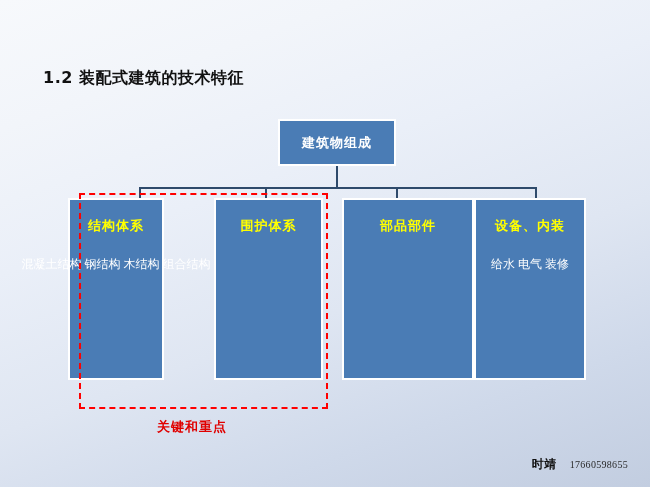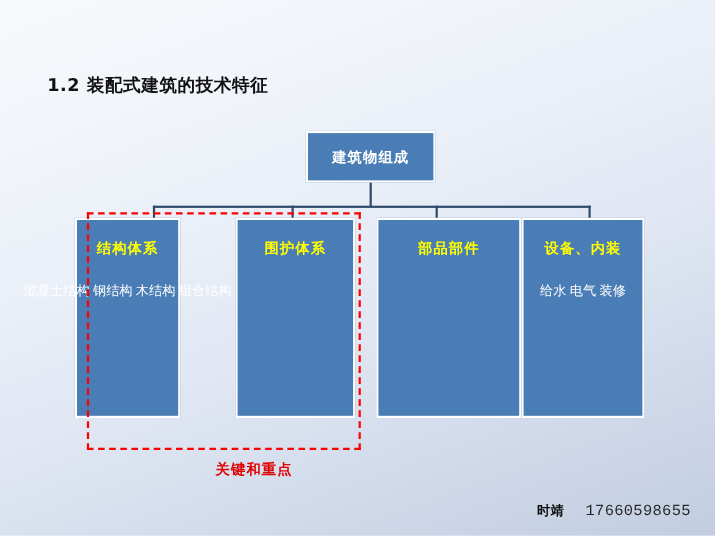--- a/index.html
+++ b/index.html
@@ -131,43 +131,43 @@
   }
   .highlight-label {
     position: absolute;
     left: 157px;
     top: 418px;
     font-size: 13px;
     font-weight: bold;
     color: #e00000;
     letter-spacing: 1px;
     white-space: nowrap;
-    margin-left: 39px;
   }
 
   
   .footer {
     position: absolute;
     right: 22px;
     bottom: 14px;
     display: flex;
     align-items: baseline;
-    gap: 19px;
+    gap: 2px;
   }
   .footer-name {
     font-size: 12px;
     font-weight: bold;
     color: #111111;
     letter-spacing: 0.5px;
   }
   .footer-phone {
-    font-size: 14px;
+    font-size: 10px;
     color: #2a2a2a;
     letter-spacing: 0.3px;
-    font-family: Liberation Mono, monospace;
+    font-family: Liberation Serif, serif;
+    margin-left: 11px;
   }
 </style>
 </head>
 <body>
 
 <div class="slide">
 
   <div class="slide-title">1.2 装配式建筑的技术特征</div>
 
   <div class="diagram">

